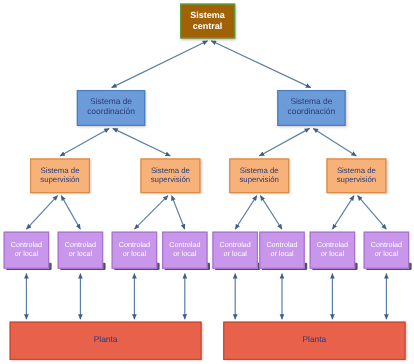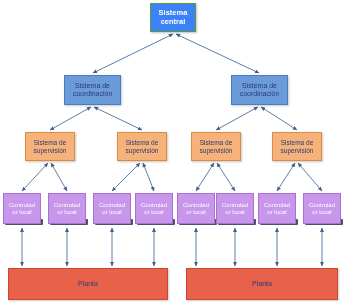--- a/index.html
+++ b/index.html
@@ -32,21 +32,21 @@
     overflow:hidden;
   }
   .node .lbl{
     display:block;
     width:100%;
     white-space:pre-line;
   }
 
   
   .n-central{
-    background:#3b82f6;
+    background:#a16207;
     border:1px solid #5e9a36;
     color:#ffffff;
     font-size:7.5px;
     font-weight:bold;
     box-shadow:1px 1px 2px rgba(0,0,0,.25);
   }
   
   .n-coord{
     background:#6c9bd9;
     border:1px solid #4a7cc0;

